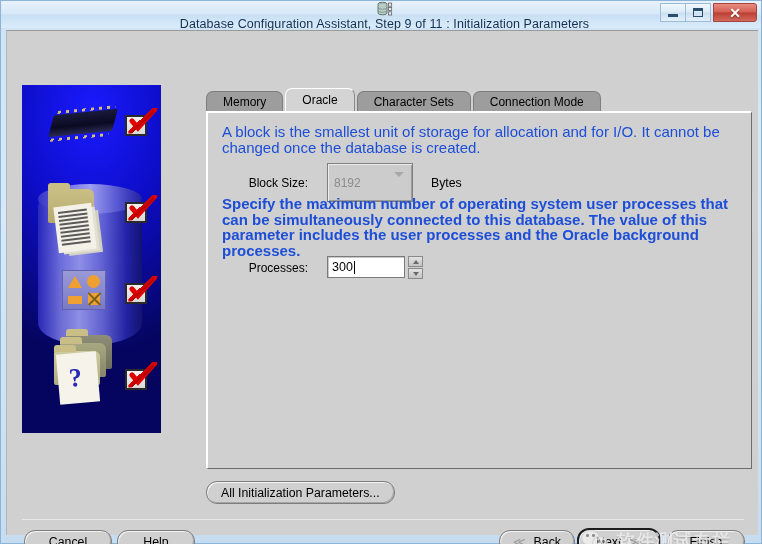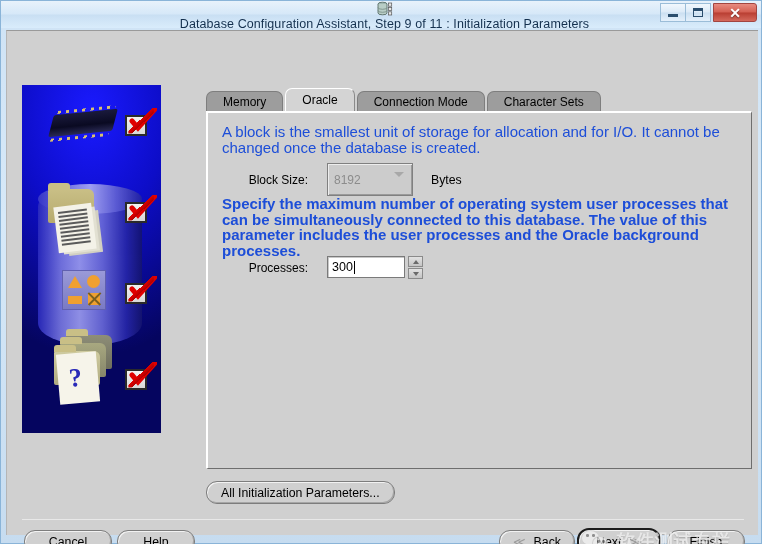--- a/index.html
+++ b/index.html
@@ -195,21 +195,21 @@
   #para1 { top: 11px; }
   #para2 { top: 83px; font-weight: bold; }
 
   .field-row { position: absolute; display: flex; align-items: center; }
   #blocksize-row { left: 14px; top: 50px; }
   #processes-row { left: 14px; top: 143px; }
   .field-label {
     font-size: 12px; color: #000; width: 86px; text-align: right; margin-right: 19px;
   }
   .combo {
-    width: 86px; height: 33px;
+    width: 86px; height: 39px;
     background: #cccccc;
     border: 1px solid #808080;
     box-shadow: inset 1px 1px 0 #ededed, inset -1px -1px 0 #9a9a9a;
     display: flex; align-items: center; position: relative;
   }
   .combo .val {
     font-size: 12px; color: #8c8c8c; padding-left: 6px;
   }
   .combo .arrow {
     position: absolute; right: 8px; top: 8px;
@@ -388,24 +388,24 @@
     </div>
 
     <div id="tabstrip">
       <div class="tab">
         <span>Memory</span>
       </div>
       <div class="tab active">
         <span>Oracle</span>
       </div>
       <div class="tab">
+        <span>Character Sets</span>
+      </div>
+      <div class="tab">
         <span>Connection Mode</span>
-      </div>
-      <div class="tab">
-        <span>Character Sets</span>
       </div>
     </div>
 
     <div id="panel">
 
       <div class="para" id="para1">A block is the smallest unit of storage for allocation and for I/O. It cannot be changed once the database is created.</div>
 
       <div class="field-row" id="blocksize-row">
         <div class="field-label">Block Size:</div>
         <div class="combo">

